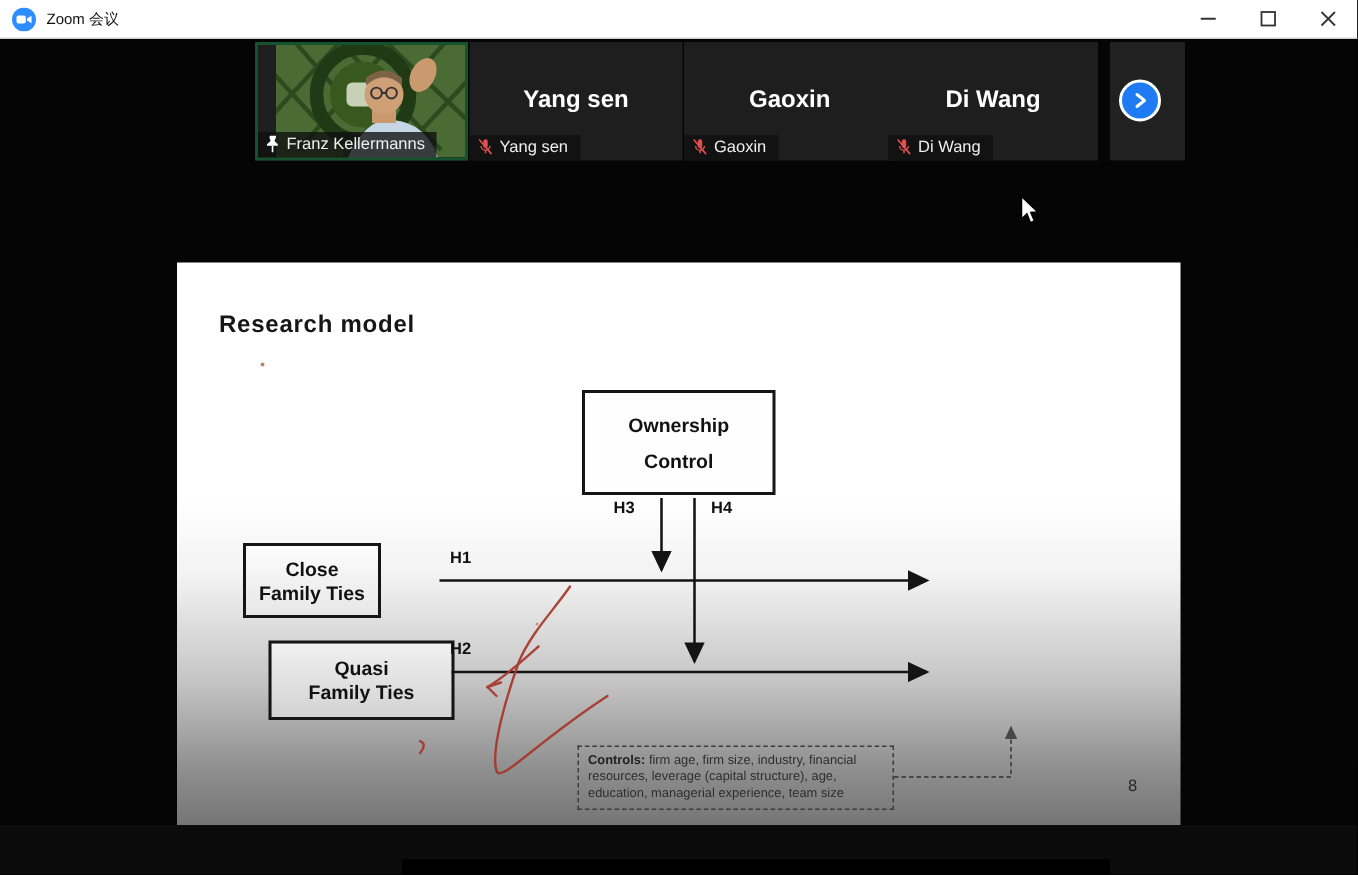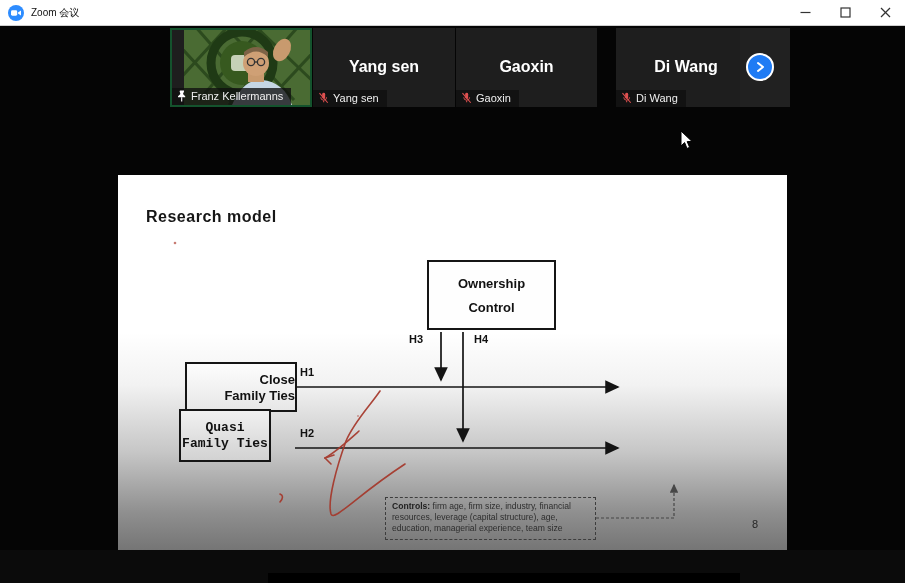--- a/index.html
+++ b/index.html
@@ -26,23 +26,23 @@
   .tile-video { border:2px solid #14532d; }
   .next-btn { position:absolute; left:746px; top:53px; width:28px; height:28px; border-radius:50%;
               background:#1f7bf4; border:2px solid #ffffff; display:flex; align-items:center; justify-content:center; }
 
   
   .slide { position:absolute; left:118px; top:175px; width:669px; height:375px;
            background:linear-gradient(180deg,#ffffff 0%,#ffffff 42%,#f2f2f2 56%,#c6c6c6 74%,#8f8f8f 90%,#757575 100%); }
   .slide-title { position:absolute; left:28px; top:33px; font-size:16px; font-weight:bold; color:#161616; letter-spacing:0.5px; }
   .dbox { position:absolute; border:2px solid #151515; display:flex; flex-direction:column;
           align-items:center; justify-content:center; text-align:center; font-weight:bold; color:#111; }
-  .box-ownership { left:270px; top:85px; width:129px; height:70px; background:#fefefe; font-size:13px; gap:9px;margin-left:39px; }
-  .box-close  { left:67px;  top:187px; width:112px; height:50px; background:linear-gradient(180deg,#fdfdfd,#e7e7e7); font-size:13px; gap:1px;align-items:flex-end; }
-  .box-quasi  { left:61px;  top:234px; width:92px; height:53px; background:linear-gradient(180deg,#f1f1f1,#d2d2d2); font-size:13px; gap:1px;font-family:Liberation Mono, monospace; }
+  .box-ownership { left:270px; top:85px; width:129px; height:70px; background:#fefefe; font-size:13px; gap:9px; }
+  .box-close  { left:44px;  top:187px; width:92px; height:50px; background:linear-gradient(180deg,#fdfdfd,#e7e7e7); font-size:13px; gap:1px; }
+  .box-quasi  { left:61px;  top:252px; width:124px; height:53px; background:linear-gradient(180deg,#f1f1f1,#d2d2d2); font-size:13px; gap:1px; }
   .box-nvg    { left:505px; top:187px; width:102px; height:113px; background:linear-gradient(180deg,#f6f6f6,#b6b6b6); font-size:12.5px; gap:2px; }
   .hlabel { position:absolute; font-size:11px; font-weight:bold; color:#111; }
   .controls-note { position:absolute; left:267px; top:322px; width:211px; height:43px;
                    border:1px dashed #3d3d3d; padding:3px 6px; font-size:8.6px; line-height:1.3; color:#2e2e2e; }
   .controls-note b { color:#222; }
   .page-num { position:absolute; left:634px; top:343px; font-size:11px; color:#262626; }
   .slide svg.connectors, .slide svg.annotation { position:absolute; left:0; top:0; pointer-events:none; }
 
   
   .bottom-zone { position:absolute; left:0; top:550px; width:905px; height:33px; background:#0b0b0b; }
@@ -138,21 +138,21 @@
         <svg width="11" height="12" viewBox="0 0 12 12">
           <path d="M4.6 2 a1.6 1.6 0 0 1 3.2 0 v3.2 a1.6 1.6 0 0 1 -3.2 0 Z" fill="#e05050"></path>
           <path d="M3 5.2 a3.2 3.2 0 0 0 6.4 0" stroke="#e05050" stroke-width="1" fill="none"></path>
           <line x1="6.2" y1="8.6" x2="6.2" y2="10.6" stroke="#e05050" stroke-width="1.1"></line>
           <line x1="1.6" y1="0.6" x2="10.6" y2="11.2" stroke="#e05050" stroke-width="1.2"></line>
         </svg>
         <span>Gaoxin</span>
       </div>
     </div>
 
-    <div class="tile" style="left:616px; width:140px;">
+    <div class="tile" style="left:592px; width:140px;">
       <div class="tile-name-center">Di Wang</div>
       <div class="plate">
         <svg width="11" height="12" viewBox="0 0 12 12">
           <path d="M4.6 2 a1.6 1.6 0 0 1 3.2 0 v3.2 a1.6 1.6 0 0 1 -3.2 0 Z" fill="#e05050"></path>
           <path d="M3 5.2 a3.2 3.2 0 0 0 6.4 0" stroke="#e05050" stroke-width="1" fill="none"></path>
           <line x1="6.2" y1="8.6" x2="6.2" y2="10.6" stroke="#e05050" stroke-width="1.1"></line>
           <line x1="1.6" y1="0.6" x2="10.6" y2="11.2" stroke="#e05050" stroke-width="1.2"></line>
         </svg>
         <span>Di Wang</span>
       </div>

